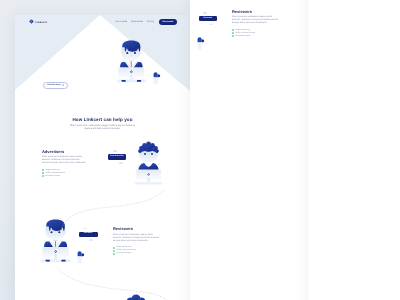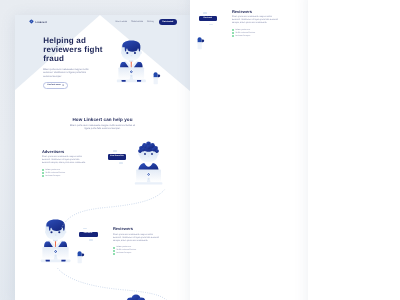--- a/index.html
+++ b/index.html
@@ -121,24 +121,20 @@
       </svg>
       <span class="logo-text">Linkcert</span>
     </div>
     <div class="nav" style="right:13.2px;top:4.2px">
       <span class="nav-link">How it works</span>
       <span class="nav-link">Testimonials</span>
       <span class="nav-link">Pricing</span>
       <span class="btn-primary" style="margin-left:5px">Get started</span>
     </div>
 
-    <div style="position:absolute;left:28.2px;top:21.0px;width:61.5px">
-      <div class="h1">Helping ad reviewers fight fraud</div>
-      <div class="body" style="margin-top:4.3px;width:51.5px">Etiam porta sem malesuada magna mollis euismod. Vestibulum id ligula porta felis euismod semper.</div>
-    </div>
     <div style="position:absolute;left:28.2px;top:66.3px;line-height:0">
       <span class="btn-outline">
         <span>Find out more</span>
         <svg width="2.2" height="2.2" viewBox="0 0 12 12">
             <path d="M1 6h8M6 2.5L9.5 6 6 9.5" stroke="#3b4375" stroke-width="1.6" fill="none" stroke-linecap="round" stroke-linejoin="round"></path>
           </svg>
       </span>
     </div>
 
     <svg style="position:absolute;left:99.5px;top:23.5px" width="31.5" height="49" viewBox="0 0 320 500">

